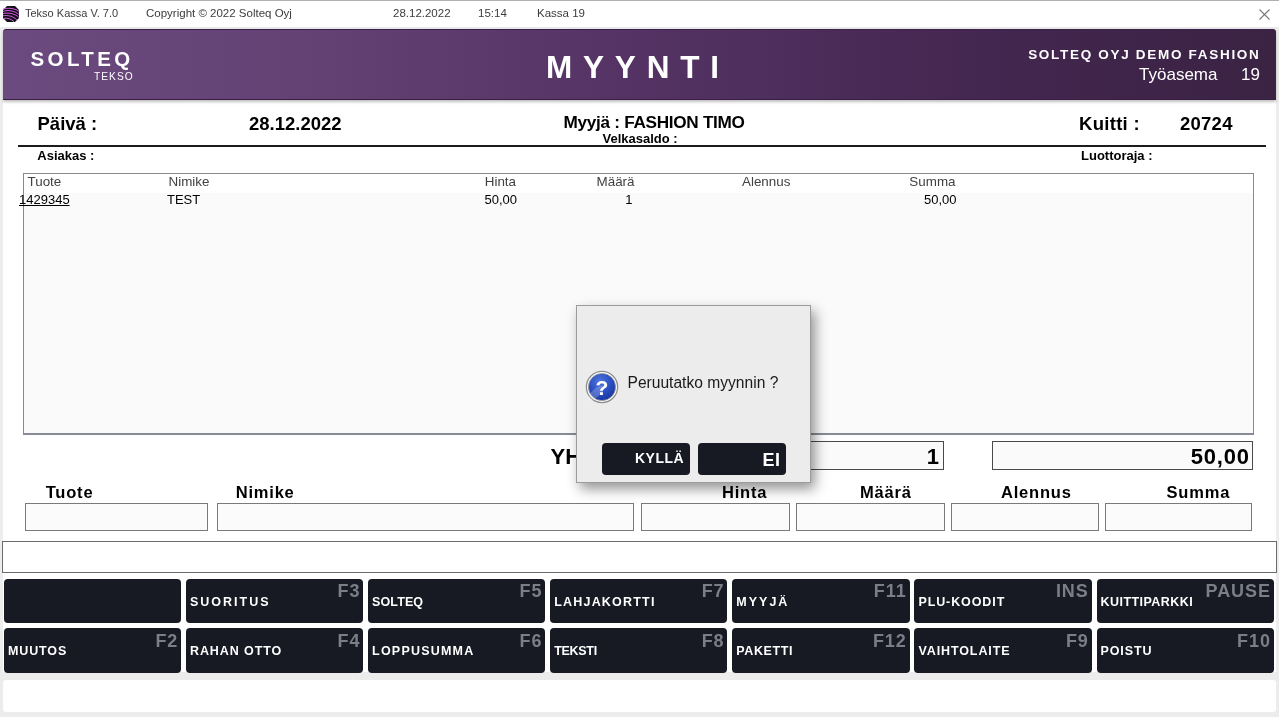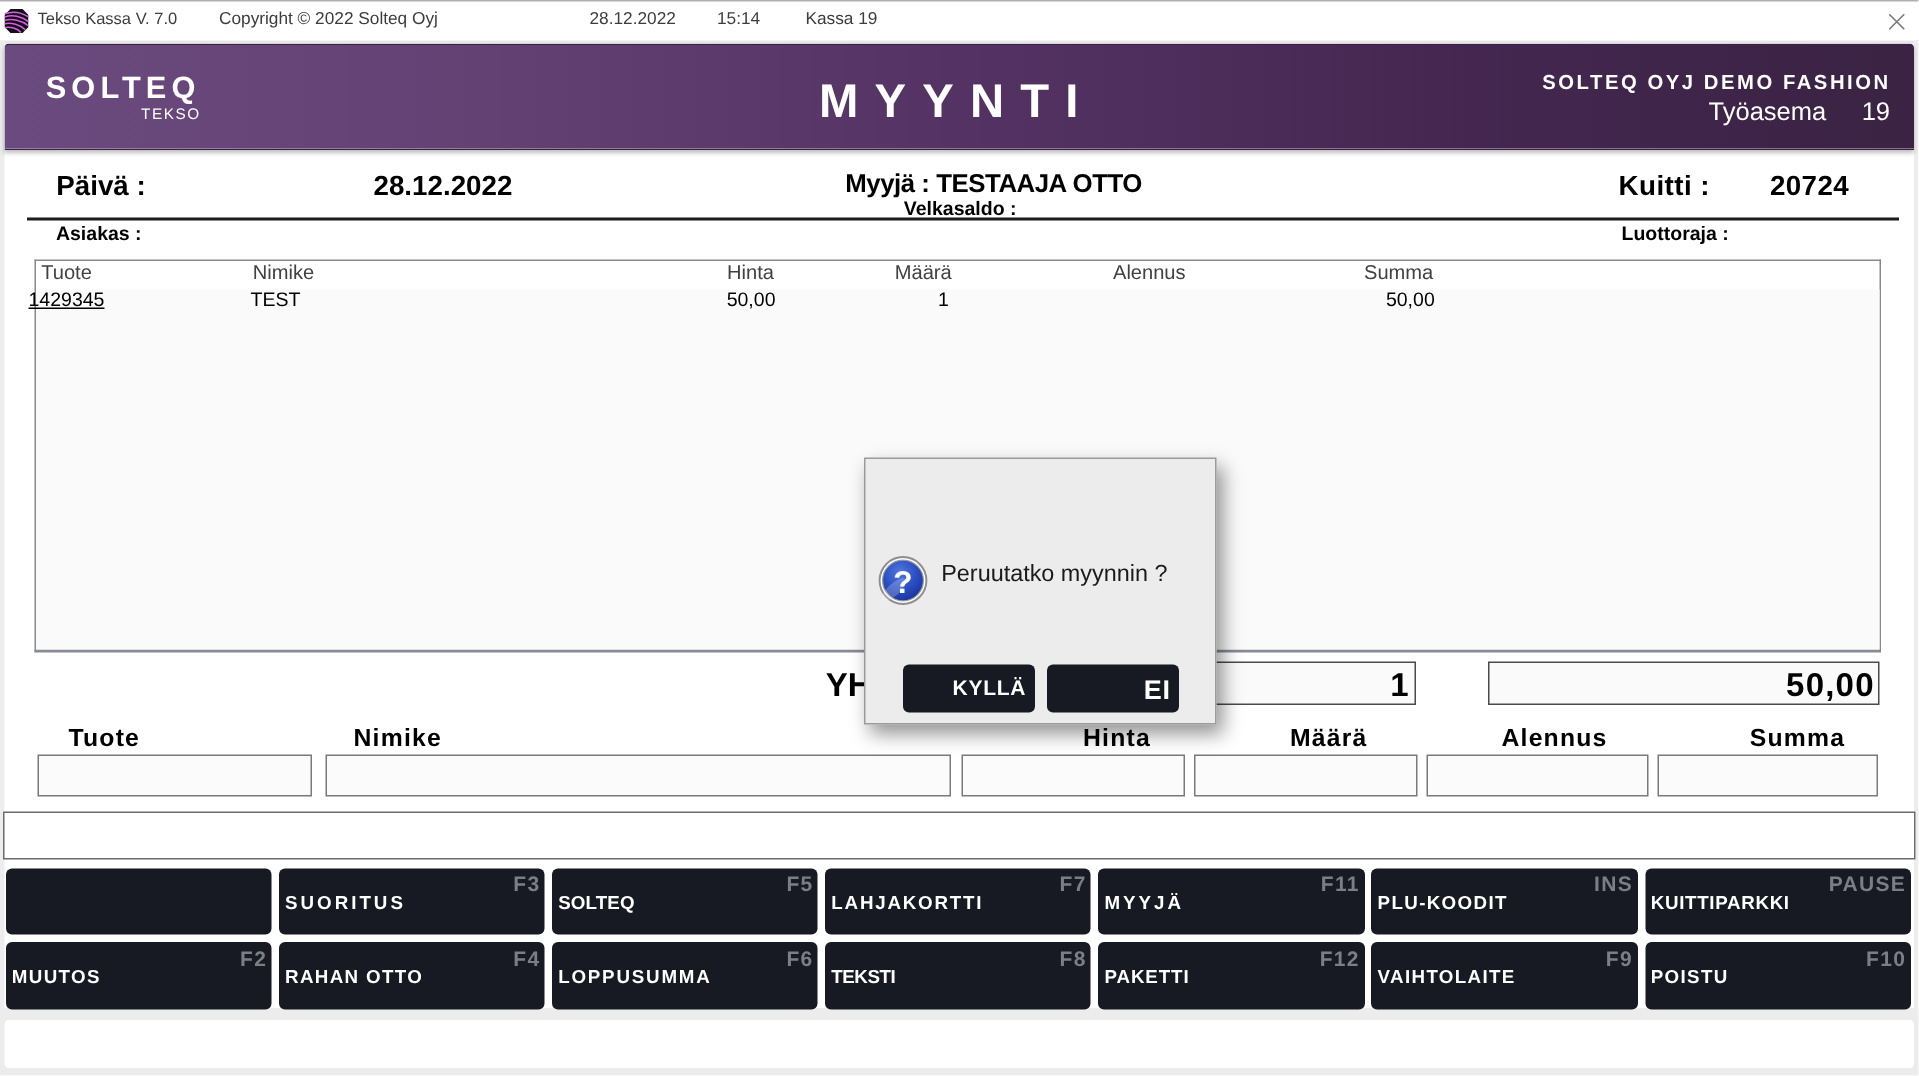--- a/index.html
+++ b/index.html
@@ -15,21 +15,21 @@
   box-shadow:0 2px 3px rgba(0,0,0,0.25); }
 .wht { color:#ffffff; position:absolute; }
 .b18 { font-weight:bold; font-size:18.5px; color:#000; }
 .b14 { font-weight:bold; font-size:13px; color:#000; }
 .th { position:absolute; font-size:13.4px; color:#414141; }
 .td { position:absolute; font-size:13px; color:#000; }
 .elbl { position:absolute; font-weight:bold; font-size:16.5px; letter-spacing:0.8px; color:#000; }
 .inputbox { position:absolute; background:#fbfbfb; border:1px solid #7a7a7a; height:28.5px; top:502.7px; }
 .btn { position:absolute; width:177.3px; height:44px; background:#171923; border-radius:4px; color:#fff; }
 .btn .lbl { position:absolute; left:4px; top:16.3px; font-size:12.5px; font-weight:bold; letter-spacing:0.9px; white-space:pre; }
-.btn .key { position:absolute; right:3px; top:2.5px; font-size:14px; font-weight:bold; color:#7b7e86; letter-spacing:0.9px; }
+.btn .key { position:absolute; right:3px; top:2.5px; font-size:18px; font-weight:bold; color:#7b7e86; letter-spacing:0.9px; }
 </style>
 </head>
 <body>
 <div id="app">
 
   <div class="abs" id="titlebar">
     <svg class="abs" style="left:3px;top:5px" width="16" height="16" viewBox="0 0 16 16">
       <polygon points="4,0 12,0 16,4 16,12 12,16 4,16 0,12 0,4" fill="#101016"></polygon>
       <g stroke="#db5ae8" stroke-width="1" fill="none">
         <path d="M0,3.2 C5,1.4 11,2.2 16,5.2"></path>
@@ -56,21 +56,21 @@
   <div class="abs" id="header">
     <div class="wht" style="left:27.5px;top:16.5px;font-weight:bold;font-size:20.5px;letter-spacing:3.4px;">SOLTEQ</div>
     <div class="wht" style="left:91px;top:41.3px;font-size:10.2px;letter-spacing:1.05px;">TEKSO</div>
     <div class="wht" style="left:543px;top:18.9px;font-weight:bold;font-size:31.5px;letter-spacing:10.8px;">MYYNTI</div>
     <div class="wht" style="right:15.5px;top:17px;font-weight:bold;font-size:13.5px;letter-spacing:1.7px;">SOLTEQ OYJ DEMO FASHION</div>
     <div class="wht" style="right:16px;top:35px;font-size:17px;">Työasema&nbsp;&nbsp;&nbsp;&nbsp;&nbsp;19</div>
   </div>
 
   <span class="abs b18" style="left:37.5px;top:112.5px;">Päivä :</span>
   <span class="abs b18" style="left:249px;top:112.5px;">28.12.2022</span>
-  <span class="abs b18" style="left:563.5px;top:112px;font-size:17.2px;letter-spacing:-0.3px;">Myyjä : TESTAAJA OTTO</span>
+  <span class="abs b18" style="left:563.5px;top:112px;font-size:17.2px;letter-spacing:-0.3px;">Myyjä : FASHION TIMO</span>
   <span class="abs b18" style="left:1079px;top:112.5px;letter-spacing:0.3px;">Kuitti :</span>
   <span class="abs b18" style="left:1180px;top:112.5px;letter-spacing:0.25px;">20724</span>
 
   <div class="abs" style="left:17.5px;top:144.5px;width:1248px;height:2px;background:#1c1c1c;"></div>
 
   <span class="abs b14" style="left:37.3px;top:148.3px;">Asiakas :</span>
   <span class="abs b14" style="left:602.5px;top:131px;">Velkasaldo :</span>
   <span class="abs b14" style="left:1081px;top:148.3px;">Luottoraja :</span>
 
   <div class="abs" style="left:23px;top:172.8px;width:1230.5px;height:262px;border:1px solid #8a8a8a;border-bottom:2px solid #878b96;background:#ffffff;">

